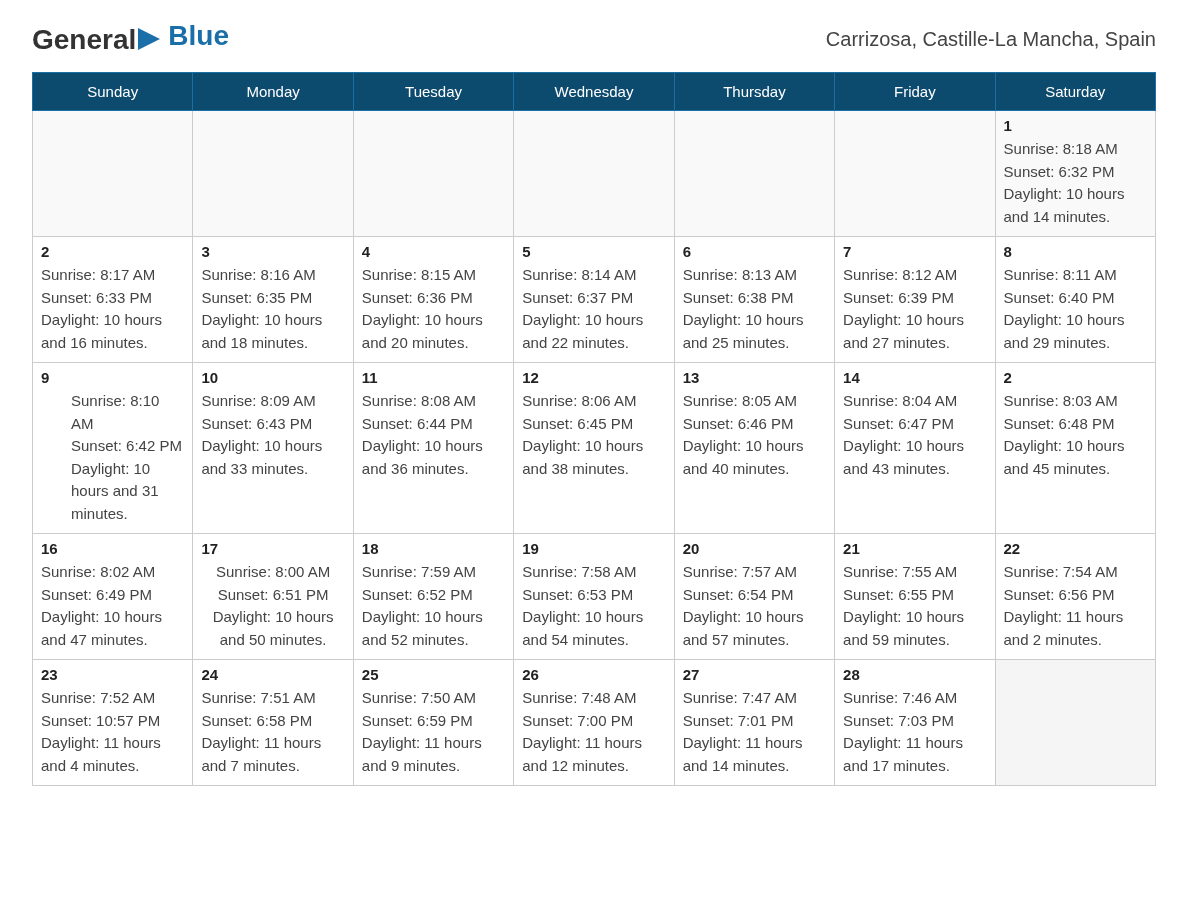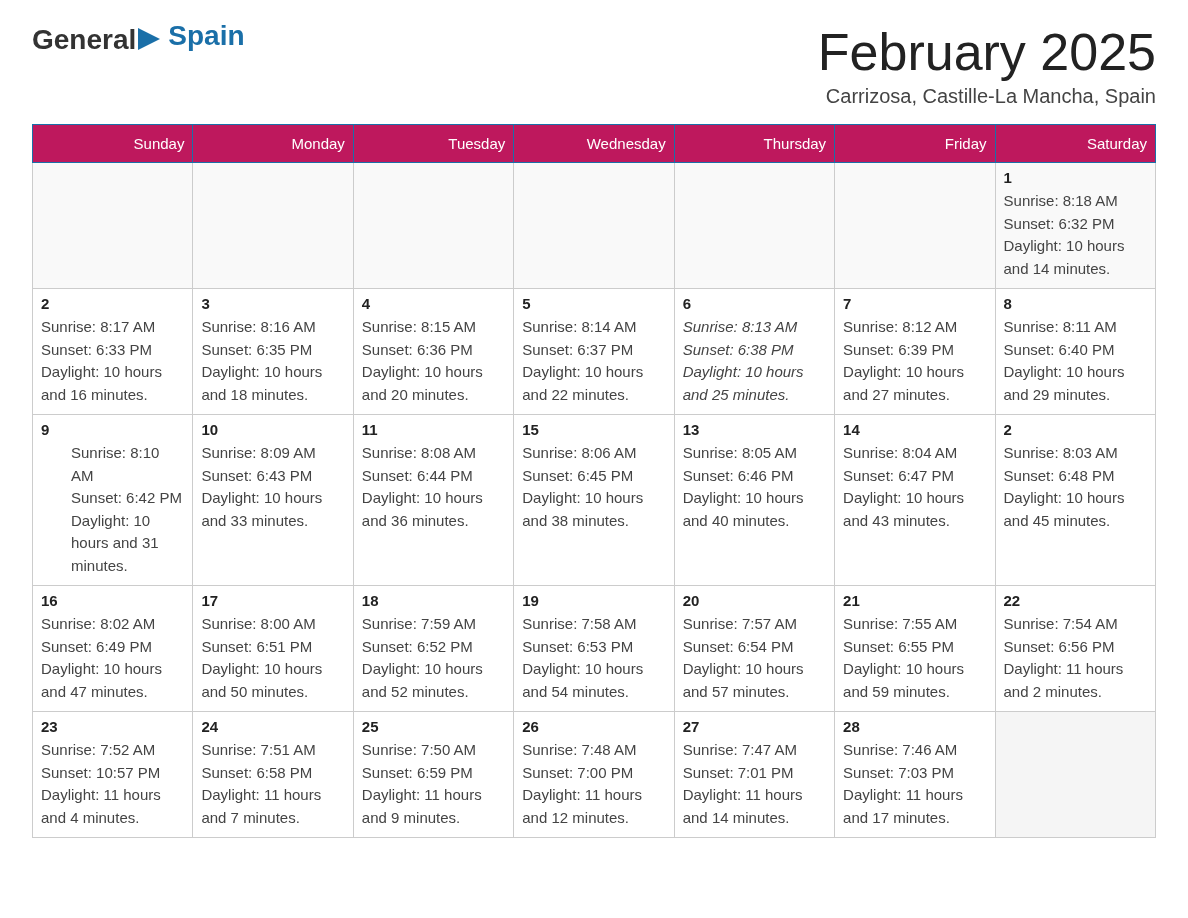--- a/index.html
+++ b/index.html
@@ -28,26 +28,26 @@
     .title-area .subtitle {
       font-size: 20px;
       color: #444;
       margin-top: 4px;
     }
     .calendar {
       width: 100%;
       border-collapse: collapse;
     }
     .calendar th {
-      background-color: #be185d;
+      background-color: #0c4a6e;
       color: #fff;
       padding: 10px 8px;
       font-size: 15px;
       font-weight: normal;
-      text-align: right;
+      text-align: center;
       border: 1px solid #1a6fa8;
     }
     .calendar td {
       vertical-align: top;
       padding: 6px 8px 8px 8px;
       border: 1px solid #ccc;
       width: calc(100% / 7);
       font-size: 13px;
       color: #333;
       min-height: 110px;
@@ -98,25 +98,24 @@
 
 <div class="header">
   <div class="logo-wrapper">
     <div class="logo-row1">
       <span class="logo-gen">General</span>
       <svg width="28" height="26" viewBox="0 0 28 26" style="margin-left:2px;margin-bottom:2px;">
         <polygon points="0,2 22,13 0,24" fill="#1a6fa8"></polygon>
       </svg>
     </div>
     <div class="logo-row2">
-      <span class="logo-blue-text">Spain</span>
+      <span class="logo-blue-text">Blue</span>
     </div>
   </div>
   <div class="title-area">
-    <h1>February 2025</h1>
     <div class="subtitle">Carrizosa, Castille-La Mancha, Spain</div>
   </div>
 </div>
 
 <table class="calendar">
   <thead>
     <tr>
     <th>Sunday</th>
         <th>Monday</th>
         <th>Tuesday</th>
@@ -161,21 +160,21 @@
 Daylight: 10 hours and 20 minutes.</div>
         </td>
         <td>
           <div class="day-number">5</div>
           <div class="day-info" style="white-space: pre-line;">Sunrise: 8:14 AM
 Sunset: 6:37 PM
 Daylight: 10 hours and 22 minutes.</div>
         </td>
         <td>
           <div class="day-number">6</div>
-          <div class="day-info" style="white-space: pre-line; font-style: italic;">Sunrise: 8:13 AM
+          <div class="day-info" style="white-space: pre-line;">Sunrise: 8:13 AM
 Sunset: 6:38 PM
 Daylight: 10 hours and 25 minutes.</div>
         </td>
         <td>
           <div class="day-number">7</div>
           <div class="day-info" style="white-space: pre-line;">Sunrise: 8:12 AM
 Sunset: 6:39 PM
 Daylight: 10 hours and 27 minutes.</div>
         </td>
         <td>
@@ -198,21 +197,21 @@
 Sunset: 6:43 PM
 Daylight: 10 hours and 33 minutes.</div>
         </td>
         <td>
           <div class="day-number">11</div>
           <div class="day-info" style="white-space: pre-line;">Sunrise: 8:08 AM
 Sunset: 6:44 PM
 Daylight: 10 hours and 36 minutes.</div>
         </td>
         <td>
-          <div class="day-number">15</div>
+          <div class="day-number">12</div>
           <div class="day-info" style="white-space: pre-line;">Sunrise: 8:06 AM
 Sunset: 6:45 PM
 Daylight: 10 hours and 38 minutes.</div>
         </td>
         <td>
           <div class="day-number">13</div>
           <div class="day-info" style="white-space: pre-line;">Sunrise: 8:05 AM
 Sunset: 6:46 PM
 Daylight: 10 hours and 40 minutes.</div>
         </td>
@@ -231,21 +230,21 @@
       </tr>
       <tr>
         <td>
           <div class="day-number">16</div>
           <div class="day-info" style="white-space: pre-line;">Sunrise: 8:02 AM
 Sunset: 6:49 PM
 Daylight: 10 hours and 47 minutes.</div>
         </td>
         <td>
           <div class="day-number">17</div>
-          <div class="day-info" style="white-space: pre-line;">Sunrise: 8:00 AM
+          <div class="day-info" style="white-space: pre-line; text-align: center;">Sunrise: 8:00 AM
 Sunset: 6:51 PM
 Daylight: 10 hours and 50 minutes.</div>
         </td>
         <td>
           <div class="day-number">18</div>
           <div class="day-info" style="white-space: pre-line;">Sunrise: 7:59 AM
 Sunset: 6:52 PM
 Daylight: 10 hours and 52 minutes.</div>
         </td>
         <td>

